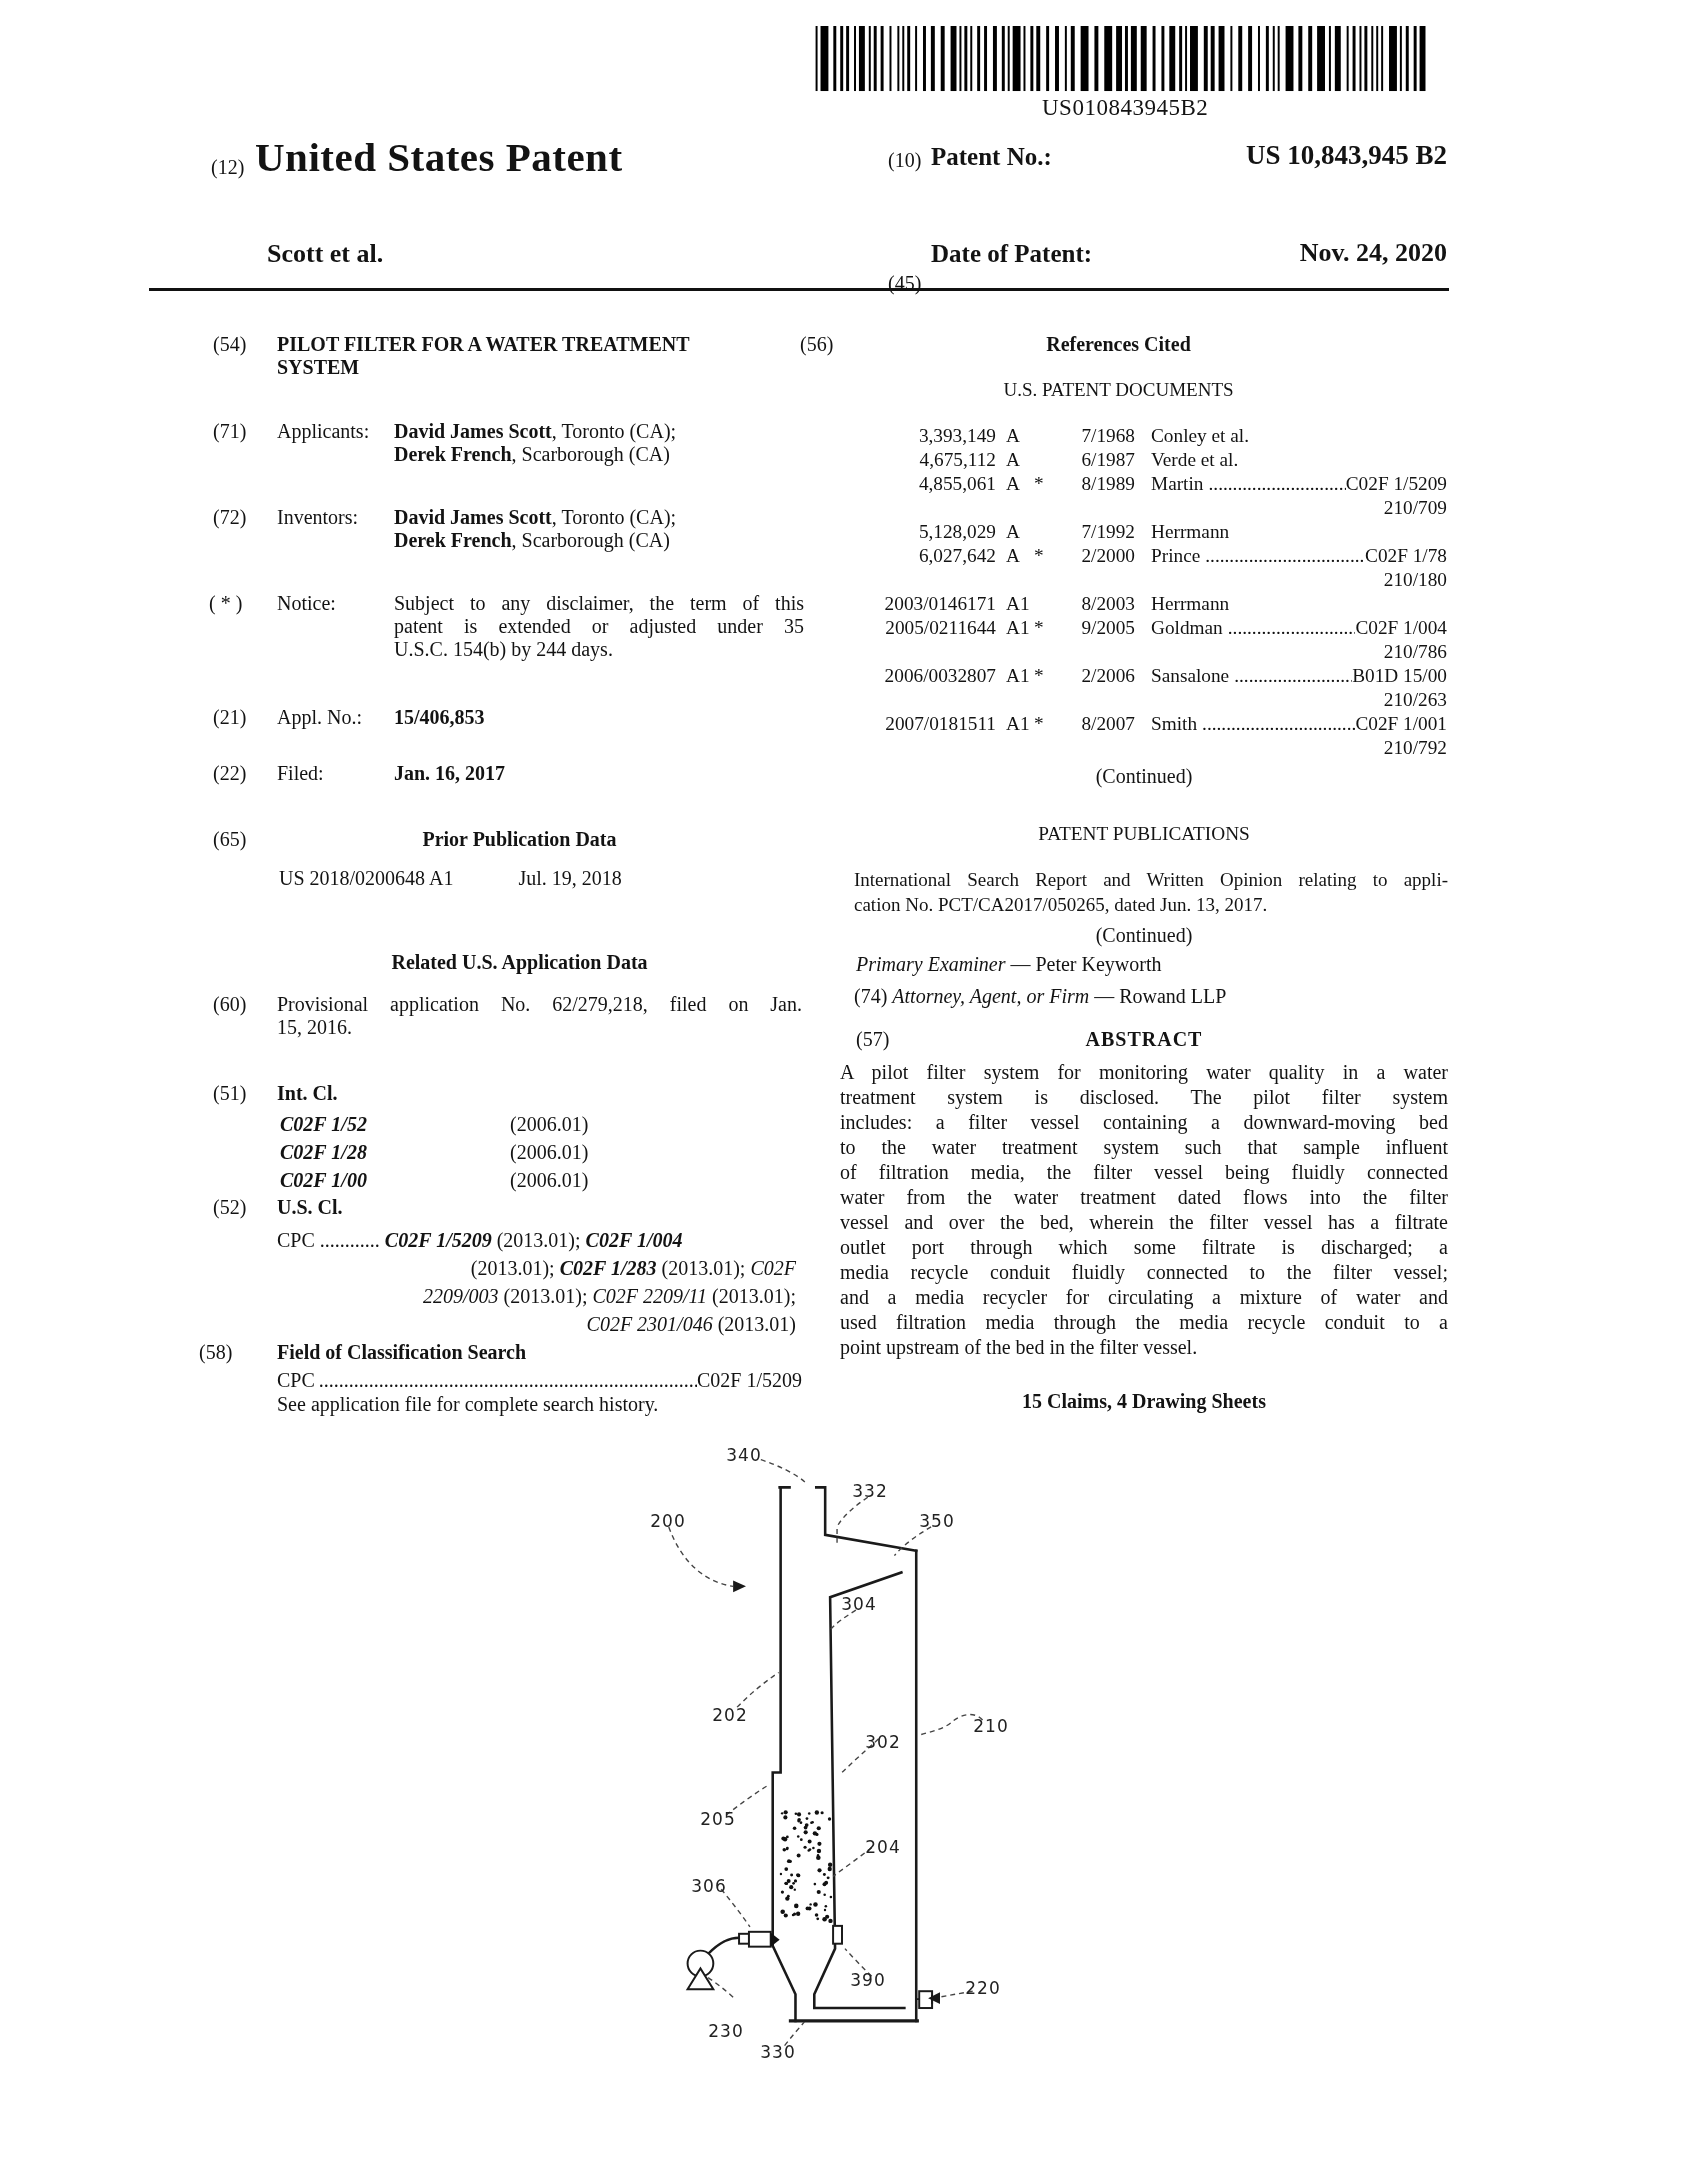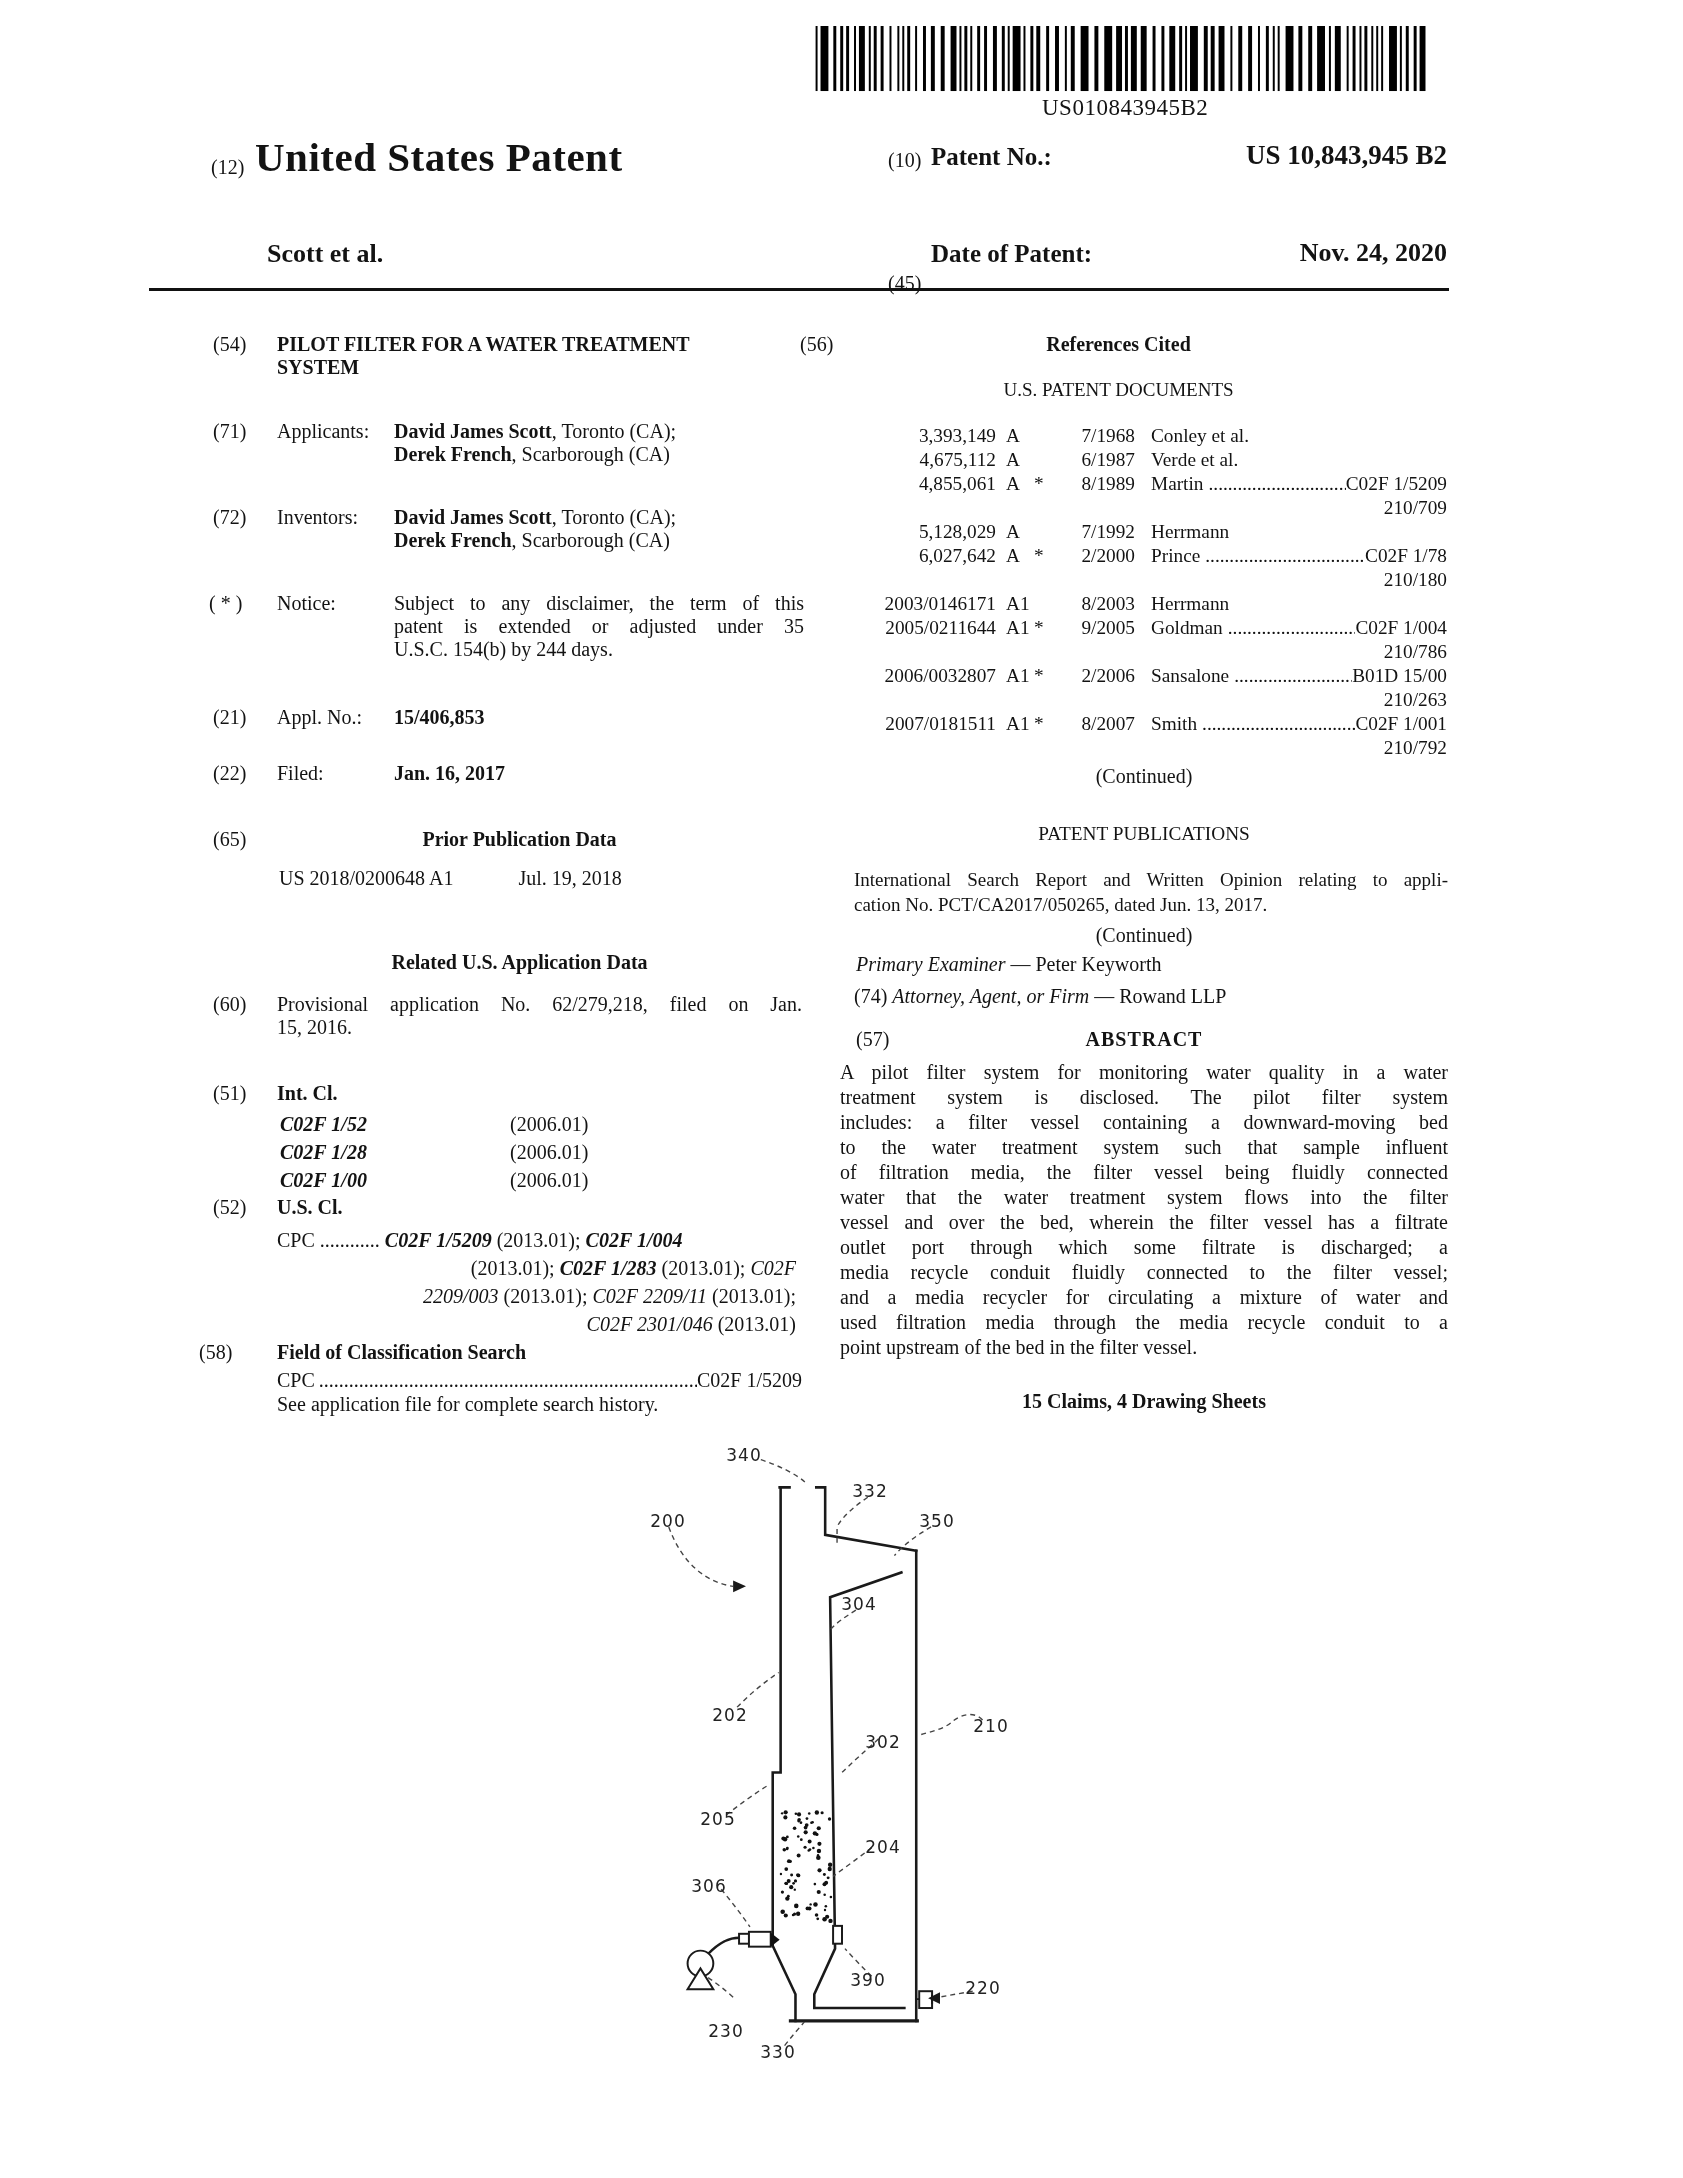--- a/index.html
+++ b/index.html
@@ -336,21 +336,21 @@
     </div>
 
   <div class="abs num" style="left:856px;top:1028px;">(57)</div>
   <div class="abs body20 b ctr" style="left:837px;top:1028px;width:614px;letter-spacing:1px;">ABSTRACT</div>
   <div class="abs lines" id="abstract" style="left:840px;top:1060px;width:608px;font-size:20px;line-height:25px;">
       <div class="jline">A pilot filter system for monitoring water quality in a water</div>
       <div class="jline">treatment system is disclosed. The pilot filter system</div>
       <div class="jline">includes: a filter vessel containing a downward-moving bed</div>
       <div class="jline">to the water treatment system such that sample influent</div>
       <div class="jline">of filtration media, the filter vessel being fluidly connected</div>
-      <div class="jline">water that the water treatment system flows into the filter</div>
+      <div class="jline">water from the water treatment dated flows into the filter</div>
       <div class="jline">vessel and over the bed, wherein the filter vessel has a filtrate</div>
       <div class="jline">outlet port through which some filtrate is discharged; a</div>
       <div class="jline">media recycle conduit fluidly connected to the filter vessel;</div>
       <div class="jline">and a media recycler for circulating a mixture of water and</div>
       <div class="jline">used filtration media through the media recycle conduit to a</div>
       <div>point upstream of the bed in the filter vessel.</div>
     </div>
   <div class="abs body20 b ctr" style="left:837px;top:1390px;width:614px;">15 Claims, 4 Drawing Sheets</div>
 
   <div class="abs" style="left:634px;top:1426px;width:416px;height:683px;">

